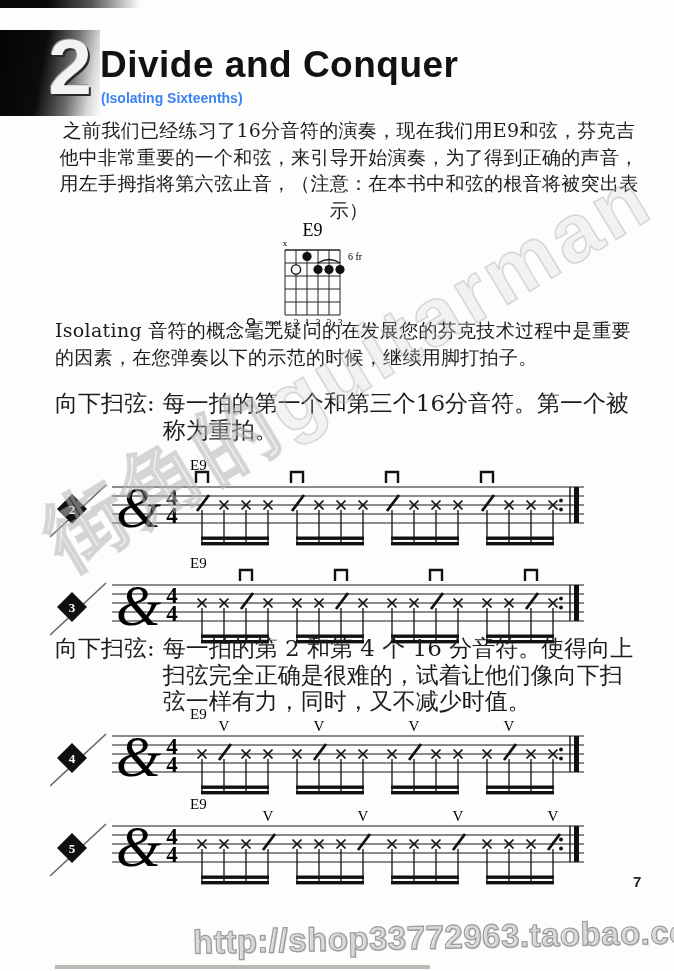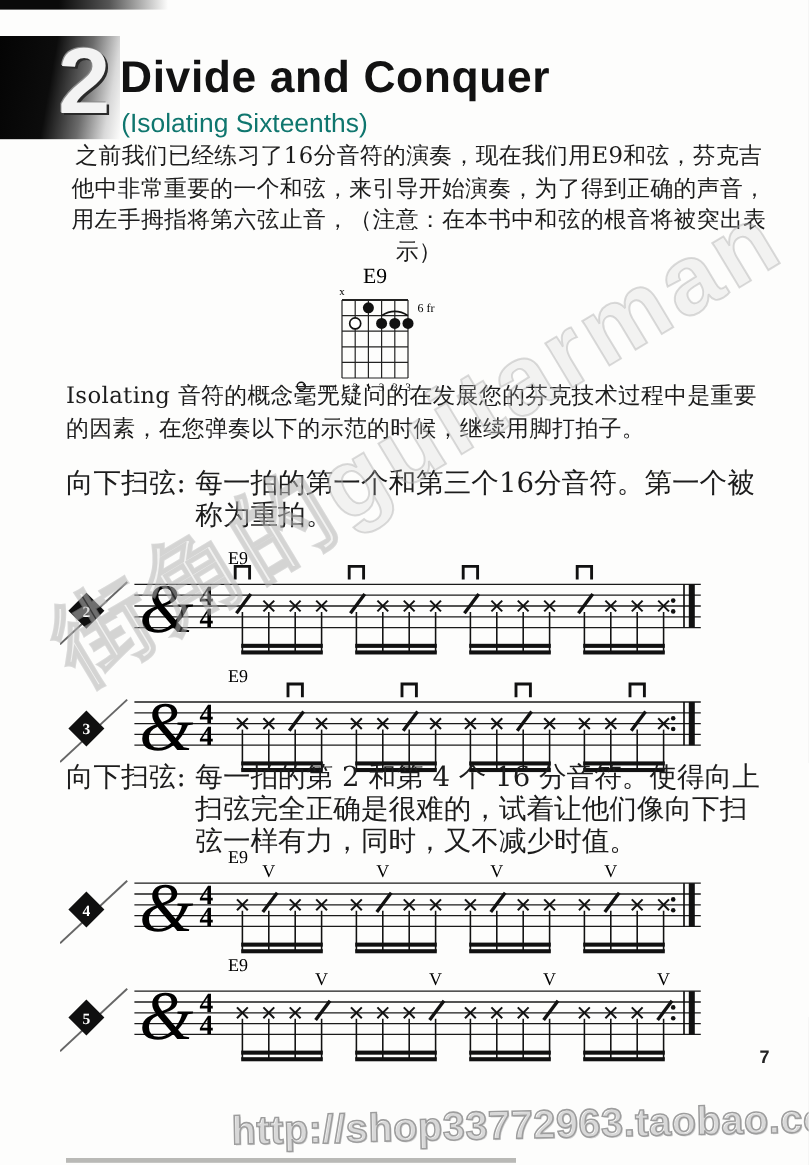--- a/index.html
+++ b/index.html
@@ -14,21 +14,21 @@
   .bottom-edge-strip{position:absolute;left:55px;top:965px;width:375px;height:4px;background:#b9b9b6;}
   
   .chapter-block{position:absolute;left:0;top:30px;width:100px;height:86px;
     background:linear-gradient(100deg,#040404 0%,#0c0c0c 42%,#6b6b6b 68%,#d9d9d9 88%,rgba(255,255,255,0) 100%);}
   .chapter-number{position:absolute;right:8px;top:-6px;
     font-family:"Liberation Sans",sans-serif;font-weight:800;font-size:78px;line-height:86px;
     color:#f3f3f3;text-shadow:2px 2px 0 #2a2a2a, -1px -1px 0 #8a8a8a;}
   .page-title{position:absolute;left:100px;top:44px;width:560px;
     font-family:Liberation Sans, sans-serif;font-weight:800;font-size:37px;letter-spacing:.5px;color:#121212;}
   .page-subtitle{position:absolute;left:101px;top:90px;
-    font-family:"Liberation Sans",sans-serif;font-weight:400;font-size:22px;color:#0f766e;}
+    font-family:"Liberation Sans",sans-serif;font-weight:700;font-size:14px;color:#3b82f6;}
   
   .para{position:absolute;font-size:19px;line-height:26.5px;letter-spacing:.3px;}
   .para-intro{left:55px;top:117px;width:588px;}
   .para-isolating{left:55px;top:317px;width:588px;}
   .hang{position:absolute;display:flex;font-size:23px;line-height:26.5px;}
   .hang .hang-label{flex:0 0 98px;white-space:nowrap;}
   .hang .hang-text{width:472px;margin-left:8px;}
   .hang-down{left:55px;top:390px;}
   .hang-up{left:55px;top:635px;}
   

